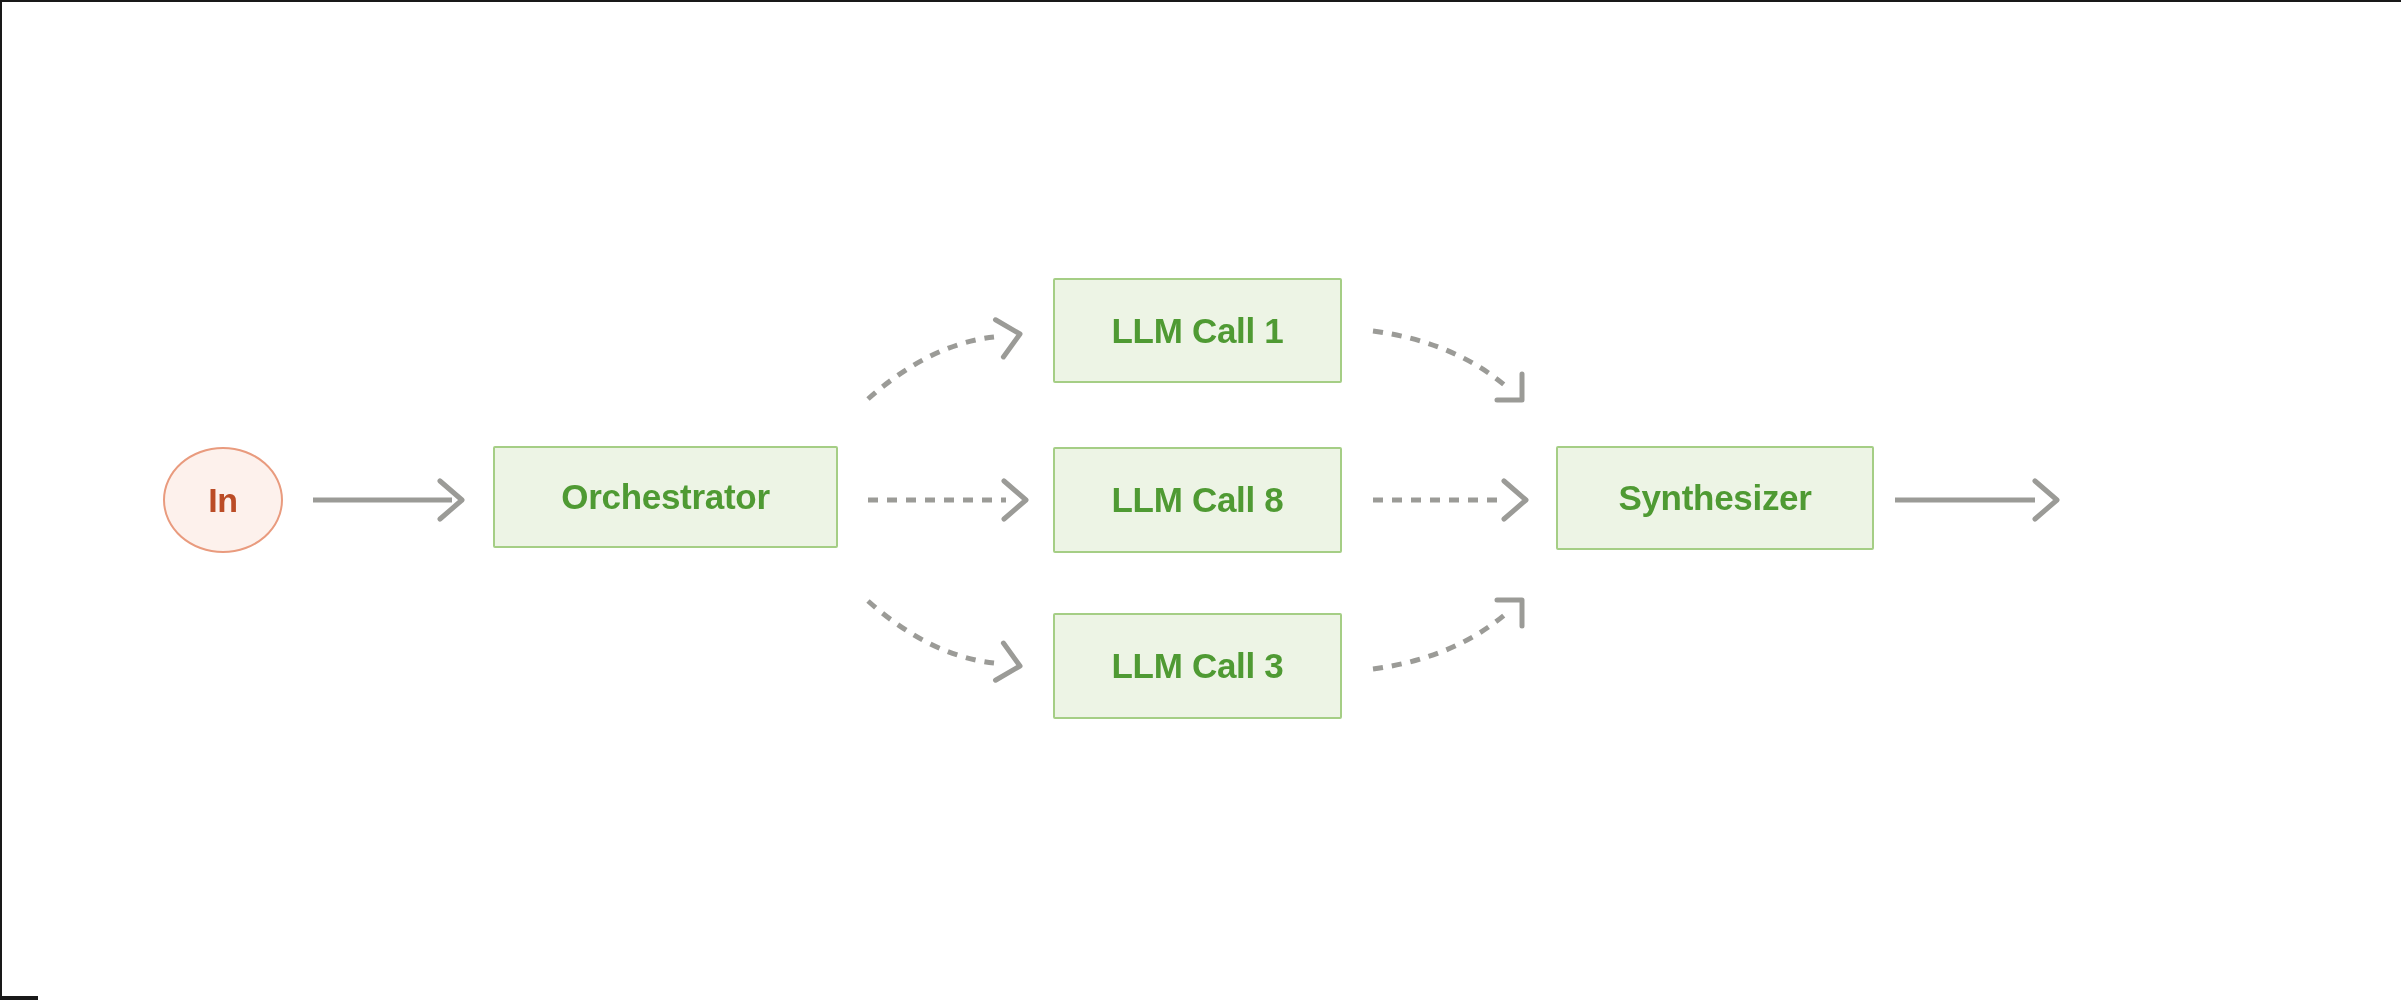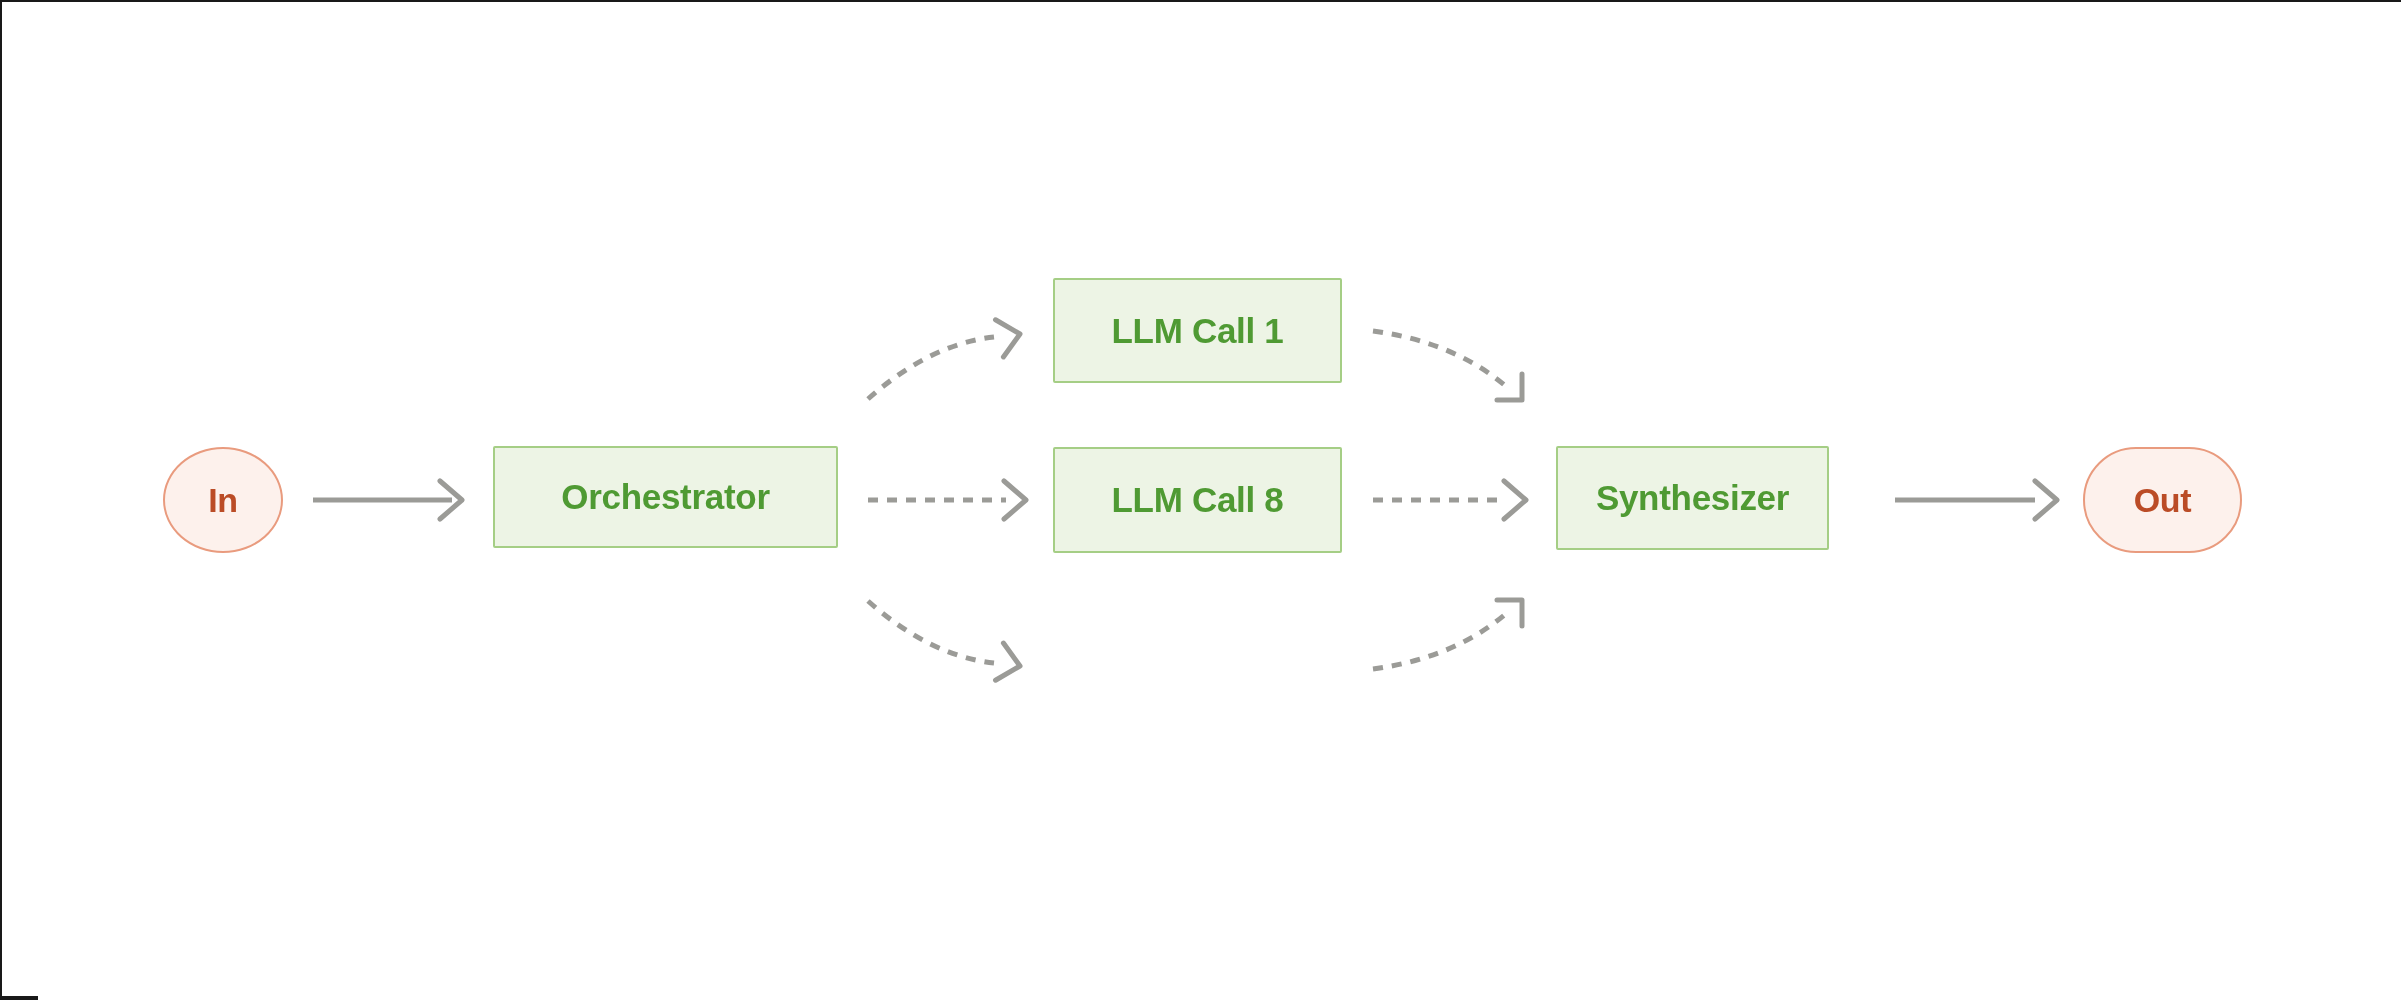--- a/index.html
+++ b/index.html
@@ -44,21 +44,21 @@
     background: var(--terminal-fill, #fdf1ec);
     border: 2px solid var(--terminal-border, #e99b7e);
     color: var(--terminal-text, #bb4c26);
     font-size: 34px;
   }
   #node-in          { left:163px;  top:447px; width:120px; height:106px; border-radius: 50%; }
   #node-orchestrator{ left:493px;  top:446px; width:345px; height:102px; }
   #node-llm1        { left:1053px; top:278px; width:289px; height:105px;text-align:center; }
   #node-llm2        { left:1053px; top:447px; width:289px; height:106px; }
   #node-llm3        { left:1053px; top:613px; width:289px; height:106px; }
-  #node-synthesizer { left:1556px; top:446px; width:273px; height:104px; }
+  #node-synthesizer { left:1556px; top:446px; width:318px; height:104px; }
   #node-out         { left:2083px; top:447px; width:159px; height:106px; border-radius: 53px; }
 </style>
 </head>
 <body>
 
 <div id="canvas">
 
   <div class="frame-top"></div>
   <div class="frame-left"></div>
   <div class="frame-bottom"></div>
@@ -101,22 +101,22 @@
   </div>
 
   <div id="node-llm1" class="node green-box">
     <span>LLM Call 1</span>
   </div>
 
   <div id="node-llm2" class="node green-box">
     <span>LLM Call 8</span>
   </div>
 
+  <div id="node-llm3" class="node green-box">
+    <span>LLM Call 3</span>
+  </div>
 
   <div id="node-synthesizer" class="node green-box">
     <span>Synthesizer</span>
   </div>
 
-  <div id="node-out" class="node terminal">
-    <span>Out</span>
-  </div>
 
 </div>
 
 </body></html>

